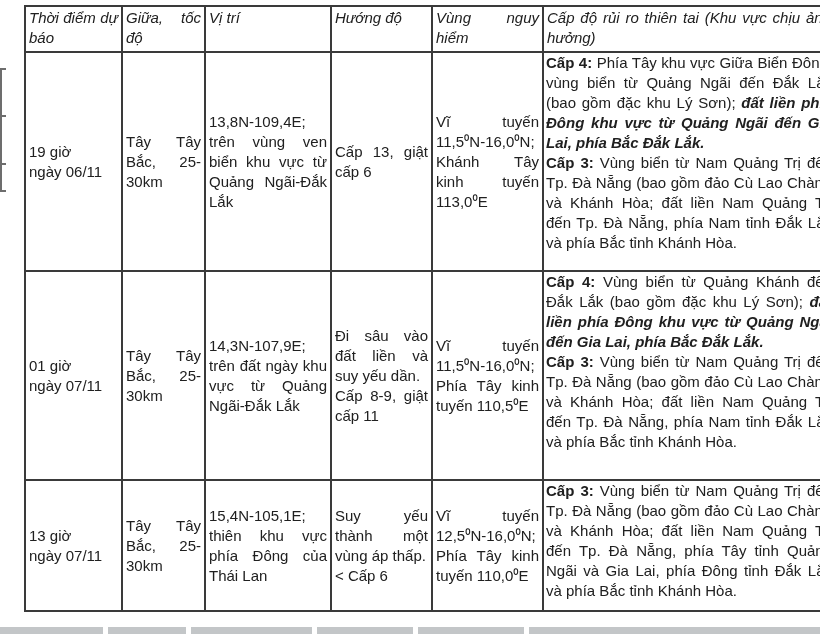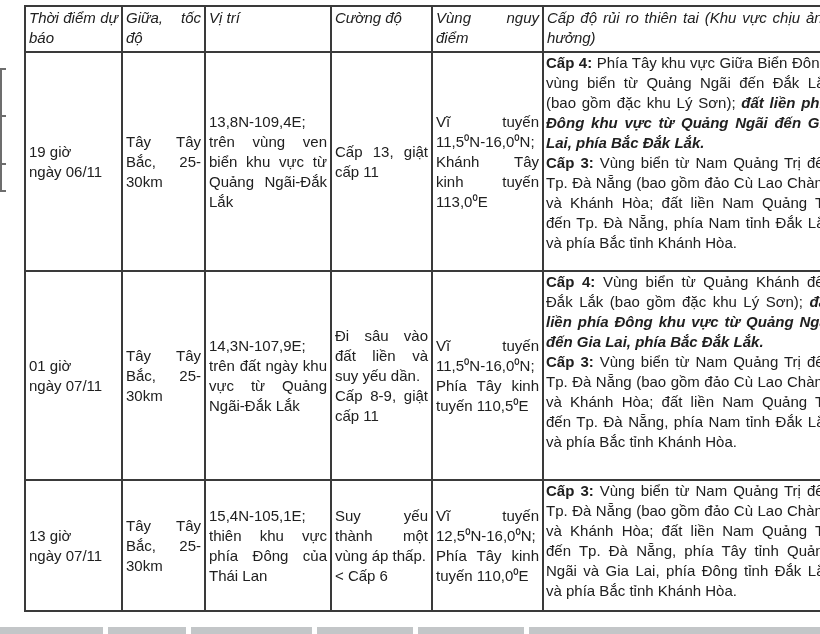--- a/index.html
+++ b/index.html
@@ -97,33 +97,33 @@
     <col style="width:126px">
     <col style="width:101px">
     <col style="width:111px">
     <col style="width:292px">
   </colgroup>
   <thead>
     <tr>
       <th>Thời điểm dự báo</th>
       <th>Giữa, tốc độ</th>
       <th>Vị trí</th>
-      <th>Cường độ</th>
-      <th>Vùng nguy điểm</th>
+      <th>Hướng độ</th>
+      <th>Vùng nguy hiểm</th>
       <th>Cấp độ rủi ro thiên tai (Khu vực chịu ảnh hưởng)</th>
     </tr>
   </thead>
   <tbody>
     <tr class="r1">
       <td class="c-time">19 giờ
 ngày 06/11</td>
       <td class="c-dir">Tây Tây Bắc, 25-30km</td>
       <td class="c-pos">13,8N-109,4E;
 trên vùng ven biển khu vực từ Quảng Ngãi-Đắk Lắk</td>
-      <td class="c-int">Cấp 13, giật cấp 11</td>
+      <td class="c-int">Cấp 13, giật cấp 6</td>
       <td class="c-zone">Vĩ tuyến 11,5⁰N-16,0⁰N; Khánh Tây kinh tuyến 113,0⁰E</td>
       <td class="c-risk">
         <p><span class="b">Cấp 4: </span><span>Phía Tây khu vực Giữa Biển Đông, vùng biển từ Quảng Ngãi đến Đắk Lắk (bao gồm đặc khu Lý Sơn); </span><span class="bi">đất liền phía Đông khu vực từ Quảng Ngãi đến Gia Lai, phía Bắc Đắk Lắk.</span></p>
         <p><span class="b">Cấp 3: </span><span>Vùng biển từ Nam Quảng Trị đến Tp. Đà Nẵng (bao gồm đảo Cù Lao Chàm) và Khánh Hòa; đất liền Nam Quảng Trị đến Tp. Đà Nẵng, phía Nam tỉnh Đắk Lắk và phía Bắc tỉnh Khánh Hòa.</span></p>
       </td>
     </tr>
     <tr class="r2">
       <td class="c-time">01 giờ
 ngày 07/11</td>
       <td class="c-dir">Tây Tây Bắc, 25-30km</td>

